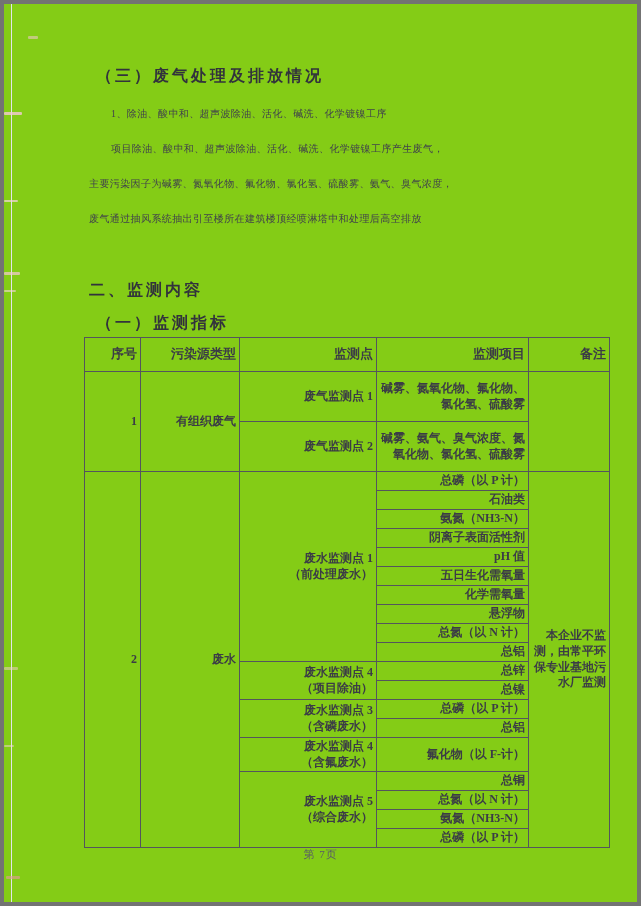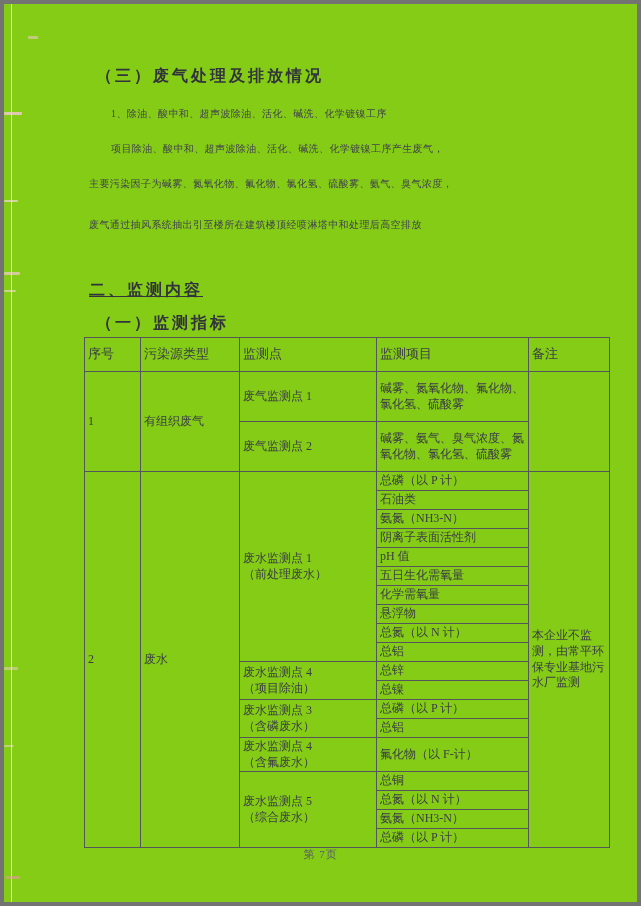--- a/index.html
+++ b/index.html
@@ -40,25 +40,25 @@
     position:absolute;
     left:80px;top:333px;
     width:525px;
     border-collapse:collapse;
     table-layout:fixed;
     font-size:12px;
     color:#3b3c46;
   }
   table.monitor td, table.monitor th{
     border:1px solid #54555d;
-    text-align:left;
+    text-align:right;
     vertical-align:middle;
     padding:1px 3px;
     line-height:1.3;
-    font-weight:normal;
+    font-weight:bold;
     overflow:hidden;
   }
   table.monitor th{height:31px;font-size:13px;}
   tr.gas-row td{height:47px;}
   tr.w-row td{height:16px;margin-top:9px;}
   td.note-cell{padding:0 9px;line-height:1.7;}
   .pt-sub{display:block;}
   .footer{
     position:absolute;
     left:0;right:0;top:843px;
@@ -81,23 +81,23 @@
   <div class="scan-mark" style="left:0;top:286px;width:12px;height:2px;background:rgba(246,212,222,0.6);"></div>
   <div class="scan-mark" style="left:0;top:663px;width:14px;height:3px;background:rgba(244,201,212,0.5);"></div>
   <div class="scan-mark" style="left:0;top:741px;width:10px;height:2px;background:rgba(246,212,222,0.5);"></div>
   <div class="scan-mark" style="left:2px;top:872px;width:14px;height:3px;background:rgba(228,150,160,0.6);"></div>
 
   <div class="h-bold" style="left:92px;top:62px;">（三）废气处理及排放情况</div>
 
   <div class="body-line" style="left:107px;top:103px;">1、除油、酸中和、超声波除油、活化、碱洗、化学镀镍工序</div>
   <div class="body-line" style="left:107px;top:138px;">项目除油、酸中和、超声波除油、活化、碱洗、化学镀镍工序产生废气，</div>
   <div class="body-line" style="left:85px;top:173px;">主要污染因子为碱雾、氮氧化物、氟化物、氯化氢、硫酸雾、氨气、臭气浓度，</div>
-  <div class="body-line" style="left:85px;top:208px;margin-top:6px;">废气通过抽风系统抽出引至楼所在建筑楼顶经喷淋塔中和处理后高空排放</div>
-
-  <div class="h-bold" style="left:85px;top:276px;text-decoration:underline;">二、监测内容</div>
+  <div class="body-line" style="left:85px;top:208px;">废气通过抽风系统抽出引至楼所在建筑楼顶经喷淋塔中和处理后高空排放</div>
+
+  <div class="h-bold" style="left:85px;top:276px;">二、监测内容</div>
   <div class="h-bold" style="left:92px;top:309px;">（一）监测指标</div>
 
   <table class="monitor">
     <colgroup>
       <col style="width:56px">
         <col style="width:99px">
         <col style="width:137px">
         <col style="width:152px">
         <col style="width:81px">
     </colgroup>

